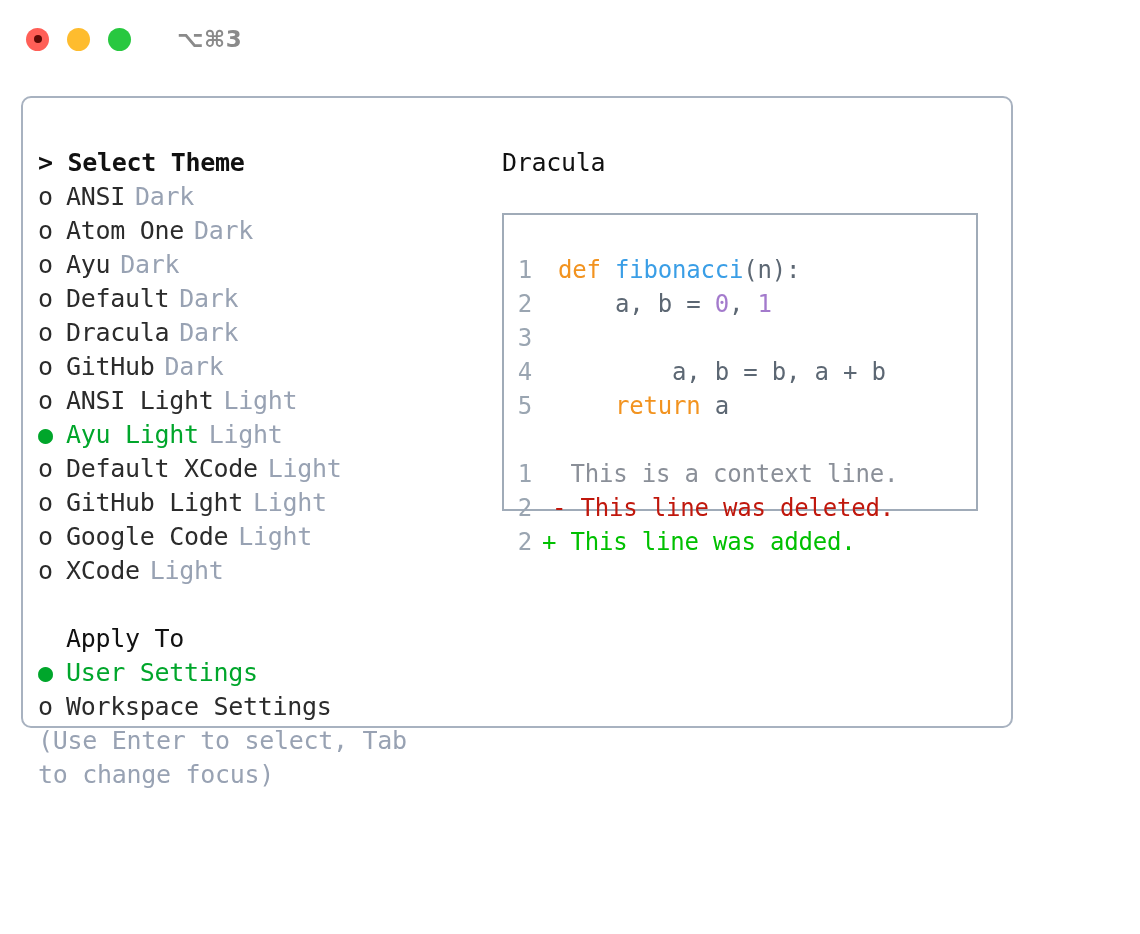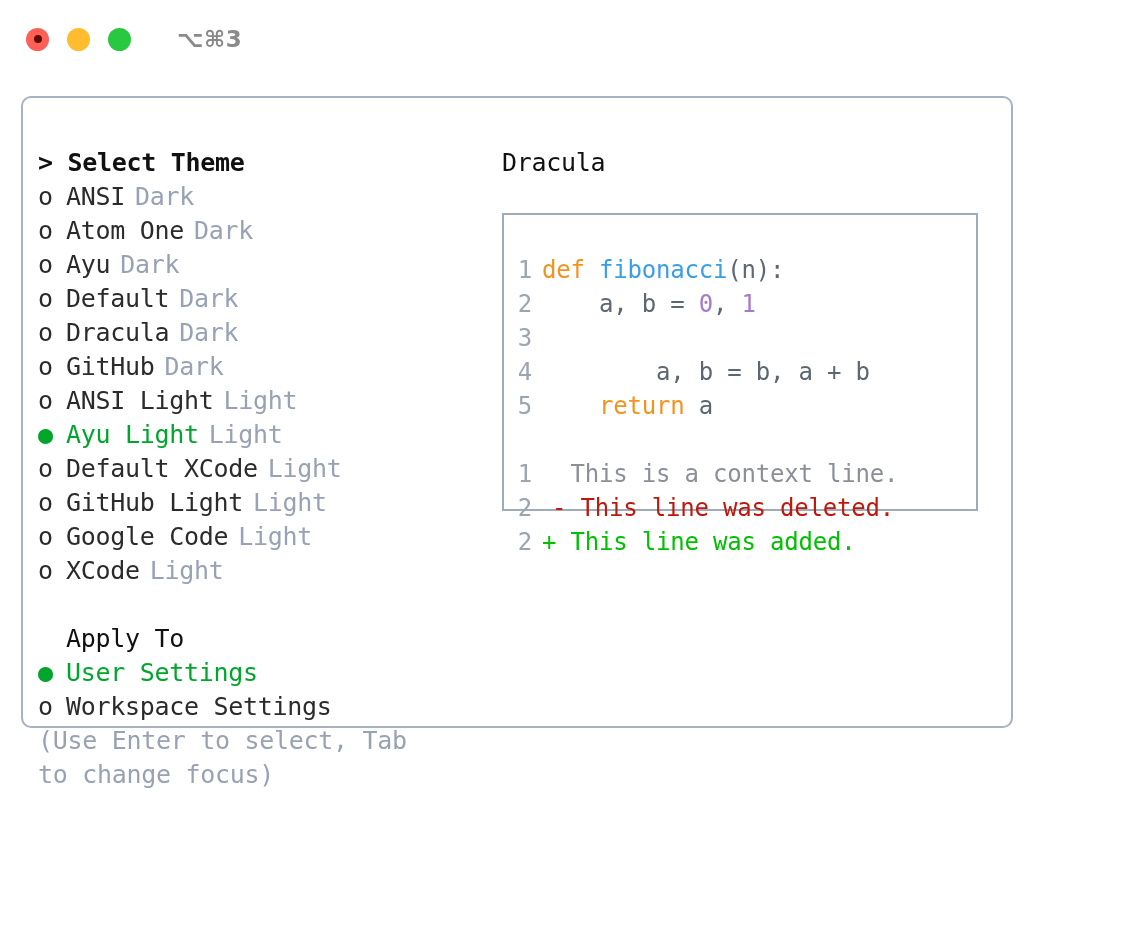--- a/index.html
+++ b/index.html
@@ -174,21 +174,21 @@
     white-space: pre;
     letter-spacing: -0.2px;
   }
   .ln {
     flex: 0 0 38px;
     text-align: right;
     color: #9aa5b1;
     padding-right: 10px;
     box-sizing: border-box;
   }
-  .code-body { color: #5c6773; }
+  .code-body { color: #5c6773; margin-left: 16px; }
 
   .tok-kw   { color: #f2931f; }
   .tok-fn   { color: #3a9ee6; }
   .tok-bi   { color: #f07171; }
   .tok-num  { color: #a37acc; }
   .tok-pl   { color: #5c6773; }
 
   .blank-line { height: 34px; }
 
   .diff-ctx { color: #8a8f98; }

